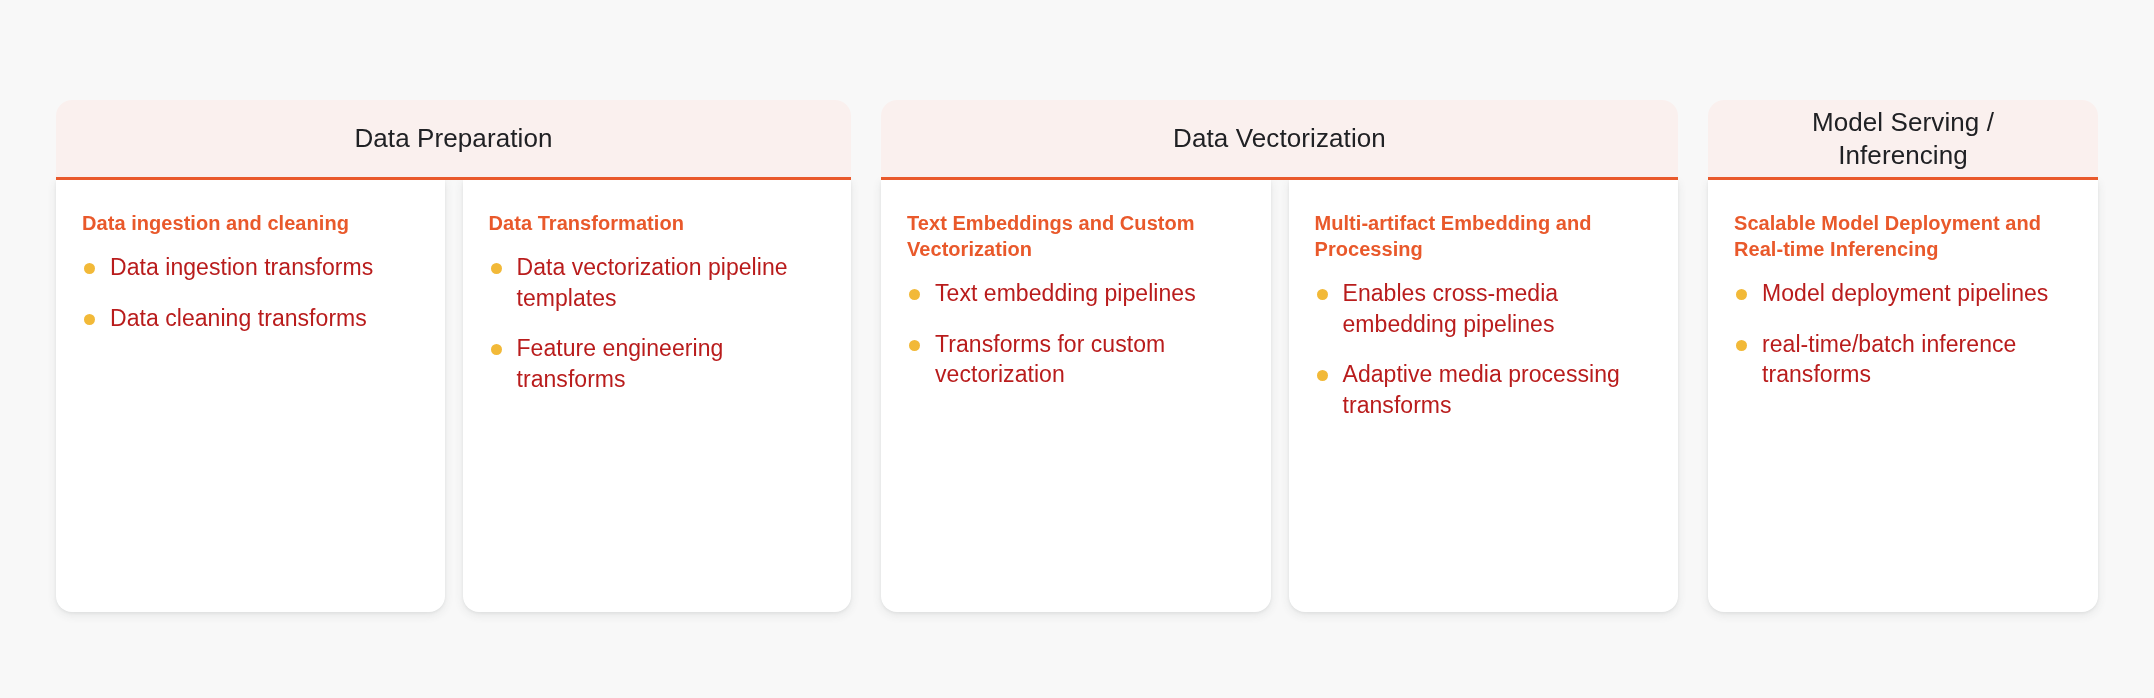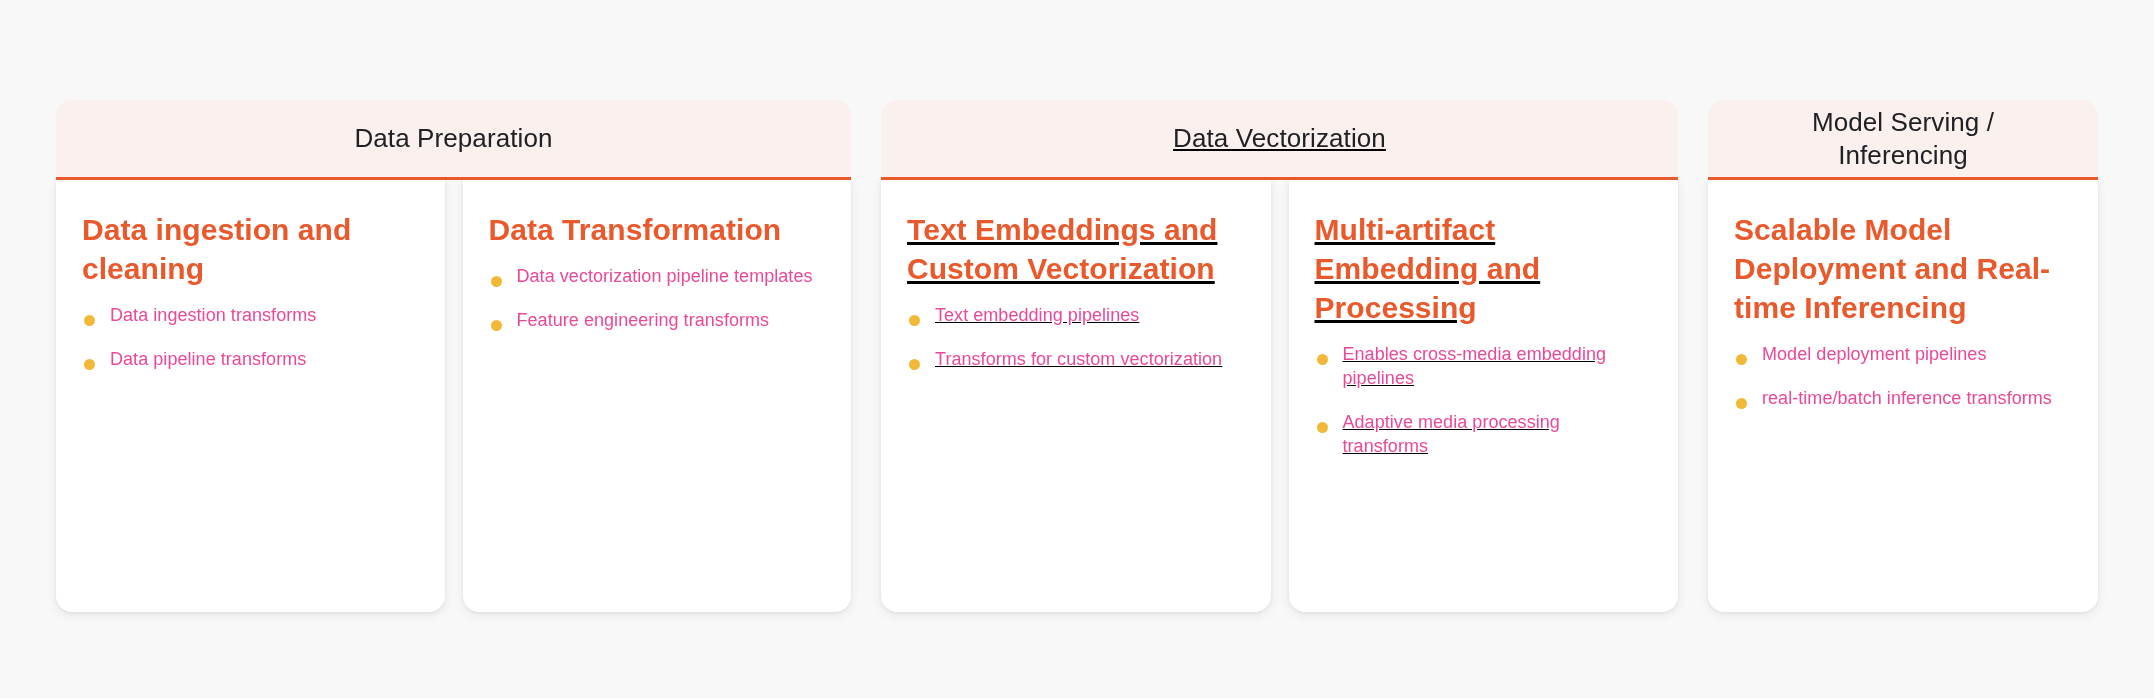--- a/index.html
+++ b/index.html
@@ -24,21 +24,21 @@
     align-items: flex-start;
     gap: 30px;
   }
 
   .group {
     display: flex;
     flex-direction: column;
     align-self: stretch;
   }
   .group.g-prep   { flex: 0 0 795px; }
-  .group.g-vec    { flex: 0 0 797px; text-decoration: underline; }
+  .group.g-vec    { flex: 0 0 797px; }
   .group.g-serve  { flex: 0 0 390px; }
 
   
   .group-header {
     position: relative;
     height: 80px;
     background: #FAF0EE;
     border-radius: 16px 16px 0 0;
     border-bottom: 3px solid #E9592B;
     display: flex;
@@ -82,39 +82,39 @@
   .subcard::before {
     content: "";
     position: absolute;
     left: 0; right: 0; top: -3px;
     height: 3px;
     background: #E9592B;
   }
 
   .subcard-title {
     color: #E9592B;
-    font-size: 30px;
+    font-size: 20px;
     font-weight: bold;
     line-height: 1.3;
     margin: 0 0 16px 0;
     letter-spacing: 0.05px;
   }
 
   .bullets {
     list-style: none;
     margin: 0;
     padding: 0;
   }
   .bullet {
     position: relative;
     padding-left: 28px;
     margin-bottom: 20px;
-    font-size: 18px;
+    font-size: 23px;
     line-height: 1.33;
-    color: #ec4899;
+    color: #b91c1c;
     letter-spacing: 0.05px;
   }
   .bullet:last-child { margin-bottom: 0; }
   .bullet-dot {
     position: absolute;
     left: 2px;
     top: 11px;
     width: 11px;
     height: 11px;
     border-radius: 50%;
@@ -134,21 +134,21 @@
 
       <article class="subcard">
         <h3 class="subcard-title">Data ingestion and cleaning</h3>
         <ul class="bullets">
           <li class="bullet">
             <span class="bullet-dot"></span>
             <span>Data ingestion transforms</span>
           </li>
           <li class="bullet">
             <span class="bullet-dot"></span>
-            <span>Data pipeline transforms</span>
+            <span>Data cleaning transforms</span>
           </li>
         </ul>
       </article>
 
       <article class="subcard">
         <h3 class="subcard-title">Data Transformation</h3>
         <ul class="bullets">
           <li class="bullet">
             <span class="bullet-dot"></span>
             <span>Data vectorization pipeline templates</span>

